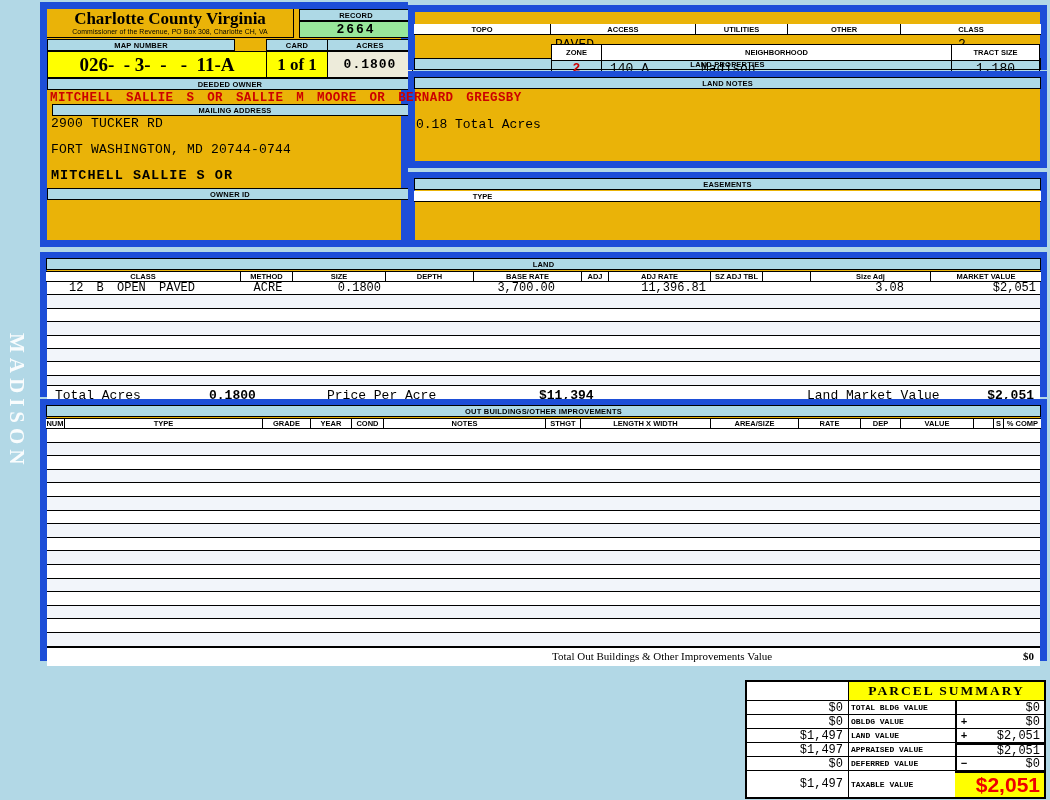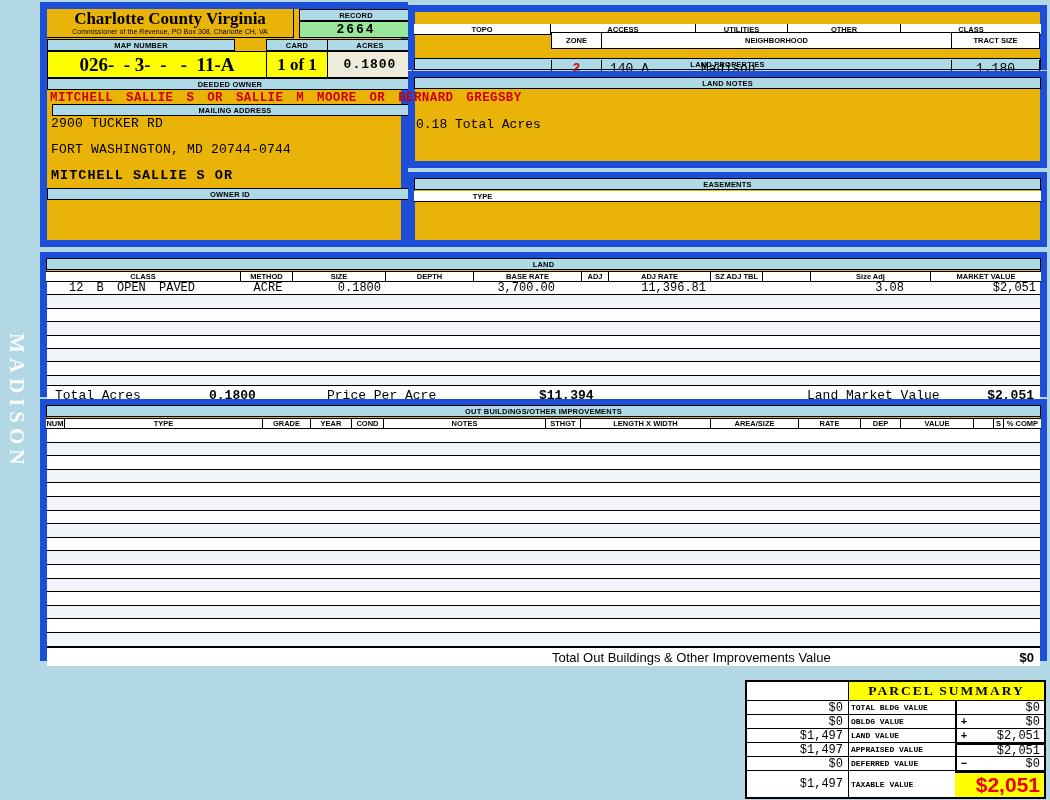--- a/index.html
+++ b/index.html
@@ -36,21 +36,21 @@
              white-space:pre;z-index:6;}
   .b-mail{left:5px;top:95px;width:366px;}
   .addr1{left:4px;top:107px;font-size:13px;letter-spacing:.2px;}
   .addr2{left:4px;top:133px;font-size:13px;letter-spacing:.2px;}
   .b-ownerid{left:0;top:147px;width:366px;margin-top:32px;}
   .ownerid-val{left:4px;top:159px;font-weight:700;font-size:13.5px;letter-spacing:1px;}
   
   .lp-cols{left:-1px;right:-1px;top:12px;grid-template-columns:137px 145px 92px 113px 1fr;}
   .lp-paved{left:140px;top:25px;font-size:13px;}
   .lp-class{left:487px;top:25px;width:120px;text-align:center;font-size:13px;}
-  .lp-zone-hdr{left:136px;top:20px;width:489px;grid-template-columns:50px 350px 1fr;border:1px solid #000;border-bottom:1px solid #000;height:17px;}
+  .lp-zone-hdr{left:136px;top:32px;width:489px;grid-template-columns:50px 350px 1fr;border:1px solid #000;border-bottom:1px solid #000;height:17px;}
   .lp-zone-vals{left:136px;top:48px;width:489px;height:16px;display:grid;grid-template-columns:50px 350px 1fr;}
   .zcell{border-left:1px solid #000;display:flex;align-items:center;box-sizing:border-box;}
   .zcell:first-child{justify-content:center;}
   .lp-zone-vals .zcell:last-child{border-right:1px solid #000;justify-content:center;}
   .zone-red{color:#cc0000;font-weight:700;font-size:13px;}
   .nb-code{margin-left:8px;font-size:13px;}
   .nb-name{margin-left:52px;font-size:13px;}
   .tract{font-size:13px;}
   .note-text{left:1px;top:39px;font-size:13px;}
   .ease-cols{left:-1px;right:-1px;top:12px;grid-template-columns:137px 1fr;}
@@ -72,21 +72,21 @@
   .land-totals{left:0;top:126px;width:100%;height:18px;border-top:1px solid #000;background:#fff;
      font-family:"Liberation Mono","DejaVu Sans Mono",monospace;font-size:13px;}
   .land-totals span{position:absolute;top:2px;white-space:pre;}
   .lt1{left:8px;} .lt2{left:162px;font-weight:700;} .lt3{left:280px;} .lt4{left:492px;font-weight:700;}
   .lt5{left:760px;} .lt6{right:6px;font-weight:700;}
   
   .outb-hdr{left:-1px;right:-1px;top:12px;grid-template-columns:19px 198px 48px 41px 32px 162px 35px 130px 88px 62px 40px 73px 20px 10px 1fr;border-top:1px solid #000;}
   .outb-rows{left:0;top:23px;width:100%;height:218px;
      background:repeating-linear-gradient(to bottom,#fff 0 12.6px,#000 12.6px 13.6px,#f2f5fa 13.6px 26.2px,#000 26.2px 27.2px);}
   .outb-total{left:0;top:241px;width:100%;height:19px;border-top:1px solid #000;background:#fff;
-     font-family:Liberation Sans, sans-serif;font-size:13px;}
+     font-family:Liberation Serif, serif;font-size:11px;}
   .ot-label{position:absolute;left:505px;top:2px;white-space:pre;}
   .ot-val{position:absolute;right:6px;top:2px;font-weight:700;}
   
   .psum{position:absolute;left:745px;top:680px;width:301px;background:#fff;border:2px solid #000;
         display:grid;grid-template-columns:102px 106px 16px 1fr;grid-template-rows:19px repeat(5,14px) 26px;
         font-family:"Liberation Mono","DejaVu Sans Mono",monospace;box-sizing:border-box;}
   .ps-c{border-bottom:1px solid #000;display:flex;align-items:center;box-sizing:border-box;overflow:hidden;}
   .ps-prior{justify-content:flex-end;padding-right:5px;font-size:12px;border-right:1px solid #000;}
   .ps-label{font-size:8px;font-weight:700;padding-left:2px;white-space:nowrap;}
   .ps-op{border-left:2px solid #000;justify-content:center;font-size:11px;font-weight:700;}

